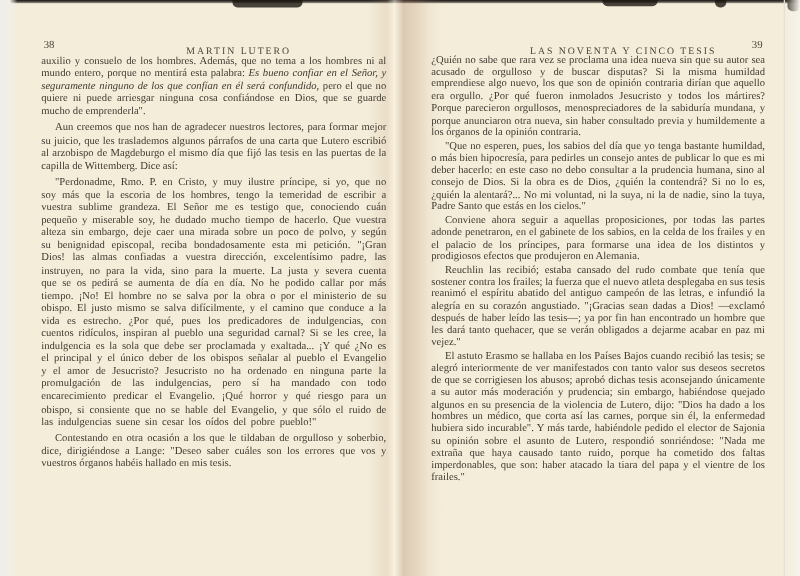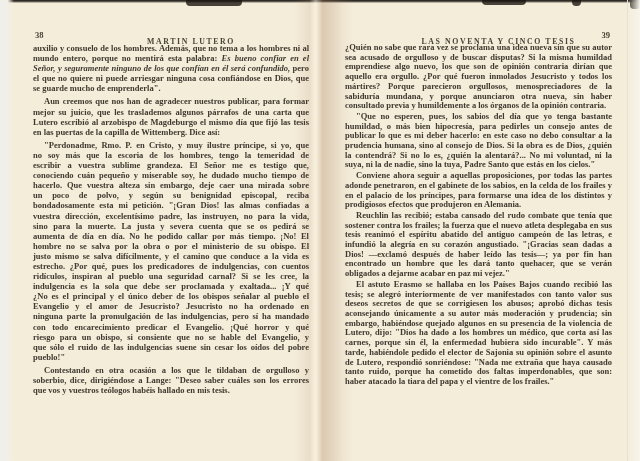--- a/index.html
+++ b/index.html
@@ -7,21 +7,20 @@
     width: 640px; height: 461px;
     background: #ffffff;
     font-family: "Liberation Serif", "DejaVu Serif", serif;
     overflow: hidden;
   }
   .scan {
     position: relative;
     width: 640px; height: 461px;
     background: var(--paper, #f4edda);
     overflow: hidden;
-    font-weight: bold;
   }
   
   .edge-top {
     position: absolute; left: 0; top: 0; width: 640px; height: 3px;
     background: linear-gradient(180deg, #181512 0%, rgba(24,21,18,.65) 60%, rgba(24,21,18,0) 100%);
   }
   .blotch { position: absolute; background: rgba(28,22,16,.8); border-radius: 0 0 4px 4px; }
   .blotch.b1 { left: 186px; top: 0; width: 56px; height: 6px; }
   .blotch.b2 { left: 482px; top: 0; width: 44px; height: 5px; }
   .blotch.b3 { left: 572px; top: 0; width: 9px;  height: 6px; }
@@ -80,23 +79,23 @@
   <div class="edge-right"></div>
   <div class="gutter"></div>
 
   <div class="page page-left">
     <div class="phead">
       <span class="pnum">38</span>
       <span class="rhead">MARTIN LUTERO</span>
     </div>
     <div class="pbody" id="left-paras">
         <p class="para"><span>auxilio y consuelo de los hombres. Además, que no tema a los hombres ni al mundo entero, porque no mentirá esta palabra: </span><em>Es bueno confiar en el Señor, y seguramente ninguno de los que confían en él será confundido,</em><span> pero el que no quiere ni puede arriesgar ninguna cosa confiándose en Dios, que se guarde mucho de emprenderla".</span></p>
-        <p class="para indent"><span>Aun creemos que nos han de agradecer nuestros publicar, para formar mejor su juicio, que les traslademos algunos párrafos de una carta que Lutero escribió al arzobispo de Magdeburgo el mismo día que fijó las tesis en las puertas de la capilla de Wittemberg. Dice así:</span></p>
+        <p class="para indent"><span>Aun creemos que nos han de agradecer nuestros lectores, para formar mejor su juicio, que les traslademos algunos párrafos de una carta que Lutero escribió al arzobispo de Magdeburgo el mismo día que fijó las tesis en las puertas de la capilla de Wittemberg. Dice así:</span></p>
         <p class="para indent wide"><span>"Perdonadme, Rmo. P. en Cristo, y muy ilustre príncipe, si yo, que no soy más que la escoria de los hombres, tengo la temeridad de escribir a vuestra sublime grandeza. El Señor me es testigo que, conociendo cuán pequeño y miserable soy, he dudado mucho tiempo de hacerlo. Que vuestra alteza sin embargo, deje caer una mirada sobre un poco de polvo, y según su benignidad episcopal, reciba bondadosamente esta mi petición. "¡Gran Dios! las almas confiadas a vuestra dirección, excelentísimo padre, las instruyen, no para la vida, sino para la muerte. La justa y severa cuenta que se os pedirá se aumenta de día en día. No he podido callar por más tiempo. ¡No! El hombre no se salva por la obra o por el ministerio de su obispo. El justo mismo se salva difícilmente, y el camino que conduce a la vida es estrecho. ¿Por qué, pues los predicadores de indulgencias, con cuentos ridículos, inspiran al pueblo una seguridad carnal? Si se les cree, la indulgencia es la sola que debe ser proclamada y exaltada... ¡Y qué ¿No es el principal y el único deber de los obispos señalar al pueblo el Evangelio y el amor de Jesucristo? Jesucristo no ha ordenado en ninguna parte la promulgación de las indulgencias, pero sí ha mandado con todo encarecimiento predicar el Evangelio. ¡Qué horror y qué riesgo para un obispo, si consiente que no se hable del Evangelio, y que sólo el ruido de las indulgencias suene sin cesar los oídos del pobre pueblo!"</span></p>
-        <p class="para indent"><span>Contestando en otra ocasión a los que le tildaban de orgulloso y soberbio, dice, dirigiéndose a Lange: "Deseo saber cuáles son los errores que vos y vuestros teólogos habéis hallado en mis tesis.</span></p>
+        <p class="para indent"><span>Contestando en otra ocasión a los que le tildaban de orgulloso y soberbio, dice, dirigiéndose a Lange: "Deseo saber cuáles son los errores que vos y vuestros órganos habéis hallado en mis tesis.</span></p>
       </div>
   </div>
 
   <div class="page page-right">
     <div class="phead">
       <span class="rhead">LAS NOVENTA Y CINCO TESIS</span>
       <span class="pnum">39</span>
     </div>
     <div class="pbody" id="right-paras">
         <p class="para"><span>¿Quién no sabe que rara vez se proclama una idea nueva sin que su autor sea acusado de orgulloso y de buscar disputas? Si la misma humildad emprendiese algo nuevo, los que son de opinión contraria dirían que aquello era orgullo. ¿Por qué fueron inmolados Jesucristo y todos los mártires? Porque parecieron orgullosos, menospreciadores de la sabiduría mundana, y porque anunciaron otra nueva, sin haber consultado previa y humildemente a los órganos de la opinión contraria.</span></p>

